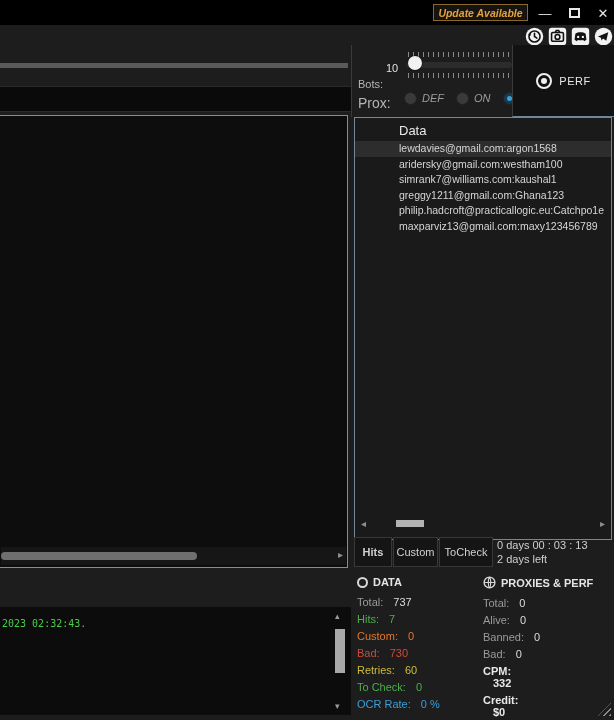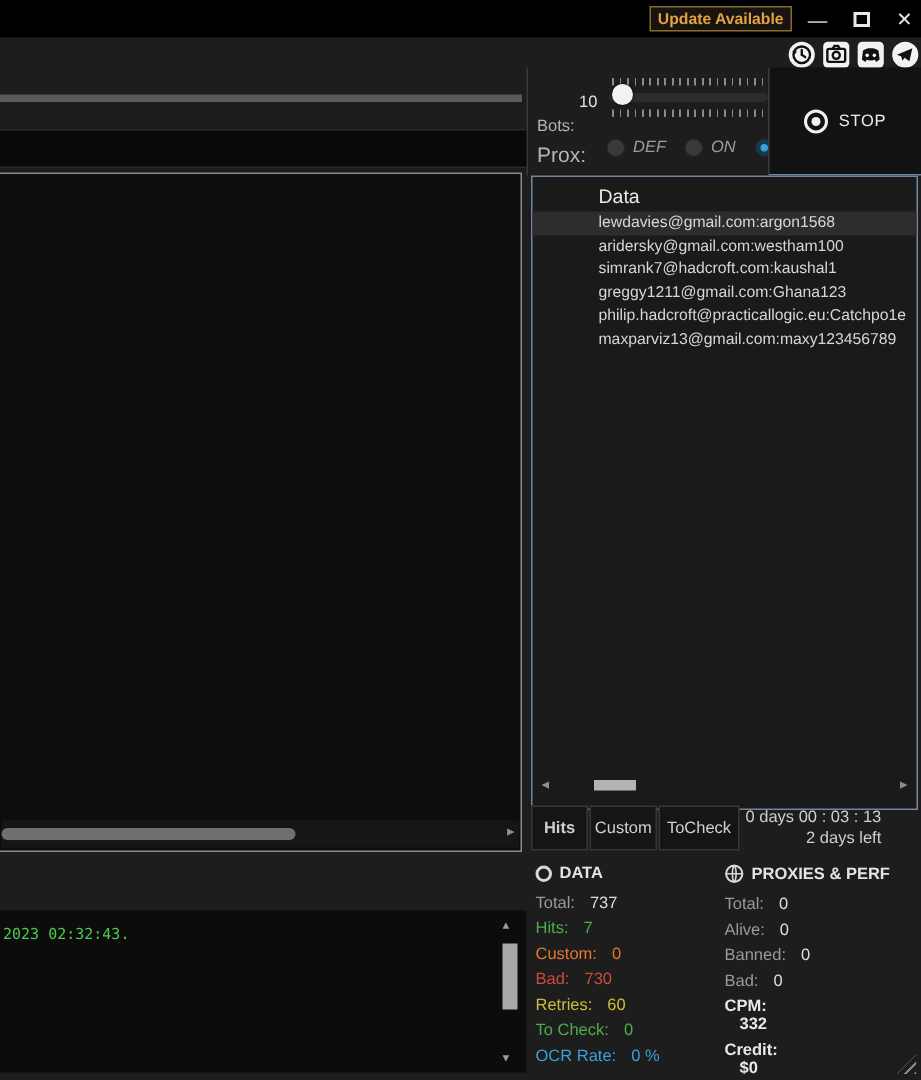--- a/index.html
+++ b/index.html
@@ -4,21 +4,21 @@
 <style>
   * { margin:0; padding:0; box-sizing:border-box; }
   html,body { background:#000; }
   body { font-family:"Liberation Sans","DejaVu Sans",sans-serif; }
   .app { position:relative; width:614px; height:720px; background:#1d1d1d; overflow:hidden; }
 
   
   .titlebar { position:absolute; left:0; top:0; width:614px; height:25px; background:#000; }
   .update-btn { position:absolute; left:433px; top:4px; width:95px; height:17px;
     background:#171310; border:1px solid #8a6a28; color:#e2a33c; font-size:10.5px; font-weight:bold;
-    display:flex; align-items:center; justify-content:center; cursor:pointer; }
+    display:flex; align-items:center; justify-content:center; cursor:pointer;font-style:italic; }
   .win-btn { position:absolute; top:3px; width:22px; height:20px; color:#e8e8e8; font-size:13px;
     display:flex; align-items:center; justify-content:center; cursor:pointer; }
   .btn-min { left:534px; } .btn-close { left:592px; }
   .btn-max { left:563px; }
   .btn-max .box { width:11px; height:10px; border:2px solid #e8e8e8; }
 
   
   .tool-icon { position:absolute; top:27px; width:19px; height:19px; cursor:pointer; }
   .tool-icon svg { width:19px; height:19px; display:block; }
 
@@ -68,21 +68,21 @@
   .data-row.selected { background:#2d2d2d; }
   .dp-hscroll { position:absolute; left:2px; right:2px; bottom:7px; height:16px; }
   .dp-arrow { position:absolute; top:2px; font-size:10px; color:#8f8f8f; cursor:pointer; }
   .dp-arrow.left { left:4px; } .dp-arrow.right { right:4px; }
   .dp-thumb { position:absolute; left:39px; top:4px; width:28px; height:7px; background:#b3b3b3; cursor:pointer; }
 
   
   .tab-btn { position:absolute; top:537px; height:30px; background:#151515; border:1px solid #383838;
     color:#d0d0d0; font-size:11px; display:flex; align-items:center; justify-content:center; cursor:pointer; }
   .tab-hits { left:354px; width:38px;font-weight:bold; } .tab-custom { left:393px; width:45px; } .tab-tocheck { left:439px; width:54px; }
-  .timer { position:absolute; left:497px; top:538px; font-size:11px; color:#cfcfcf; line-height:14px;text-align:right; }
+  .timer { position:absolute; left:497px; top:538px; font-size:11px; color:#cfcfcf; line-height:14px; }
 
   
   .stats-col { position:absolute; top:576px; }
   .stats-data { left:357px; width:120px; }
   .stats-prox { left:483px; width:131px; }
   .stats-title { display:flex; align-items:center; font-size:11px; font-weight:bold; color:#e4e4e4; margin-bottom:8px; }
   .stat-ring { width:11px; height:11px; border:2.5px solid #d8d8d8; border-radius:50%; margin-right:5px; }
   .globe { width:13px; height:13px; margin-right:5px; }
   .stat-row { display:flex; font-size:11px; margin-bottom:5px; white-space:nowrap; }
   .stat-row .sv { margin-left:10px; }
@@ -166,36 +166,36 @@
     <span class="radio"></span>
     <span class="radio-lbl">ON</span>
     <span class="radio selected"></span>
     <span class="radio-lbl">OFF</span>
   </div>
 
   <div class="stop-panel">
     <span class="stop-ring">
       <span class="stop-dot"></span>
     </span>
-    <span class="stop-text">STOP</span>
+    <span class="stop-text">PERF</span>
   </div>
 
   <div class="left-panel">
     <div class="lp-hscroll">
       <div class="lp-thumb"></div>
       <div class="lp-arrow-r">▸</div>
     </div>
   </div>
 
   <div class="data-panel">
     <div class="data-header">Data</div>
     <div>
       <div class="data-row selected">lewdavies@gmail.com:argon1568</div>
       <div class="data-row">aridersky@gmail.com:westham100</div>
-      <div class="data-row">simrank7@hadcroft.com:kaushal1</div>
+      <div class="data-row">simrank7@williams.com:kaushal1</div>
       <div class="data-row">greggy1211@gmail.com:Ghana123</div>
       <div class="data-row">philip.hadcroft@practicallogic.eu:Catchpo1e</div>
       <div class="data-row">maxparviz13@gmail.com:maxy123456789</div>
     </div>
     <div class="dp-hscroll">
       <div class="dp-arrow left">◂</div>
       <div class="dp-thumb"></div>
       <div class="dp-arrow right">▸</div>
     </div>
   </div>

